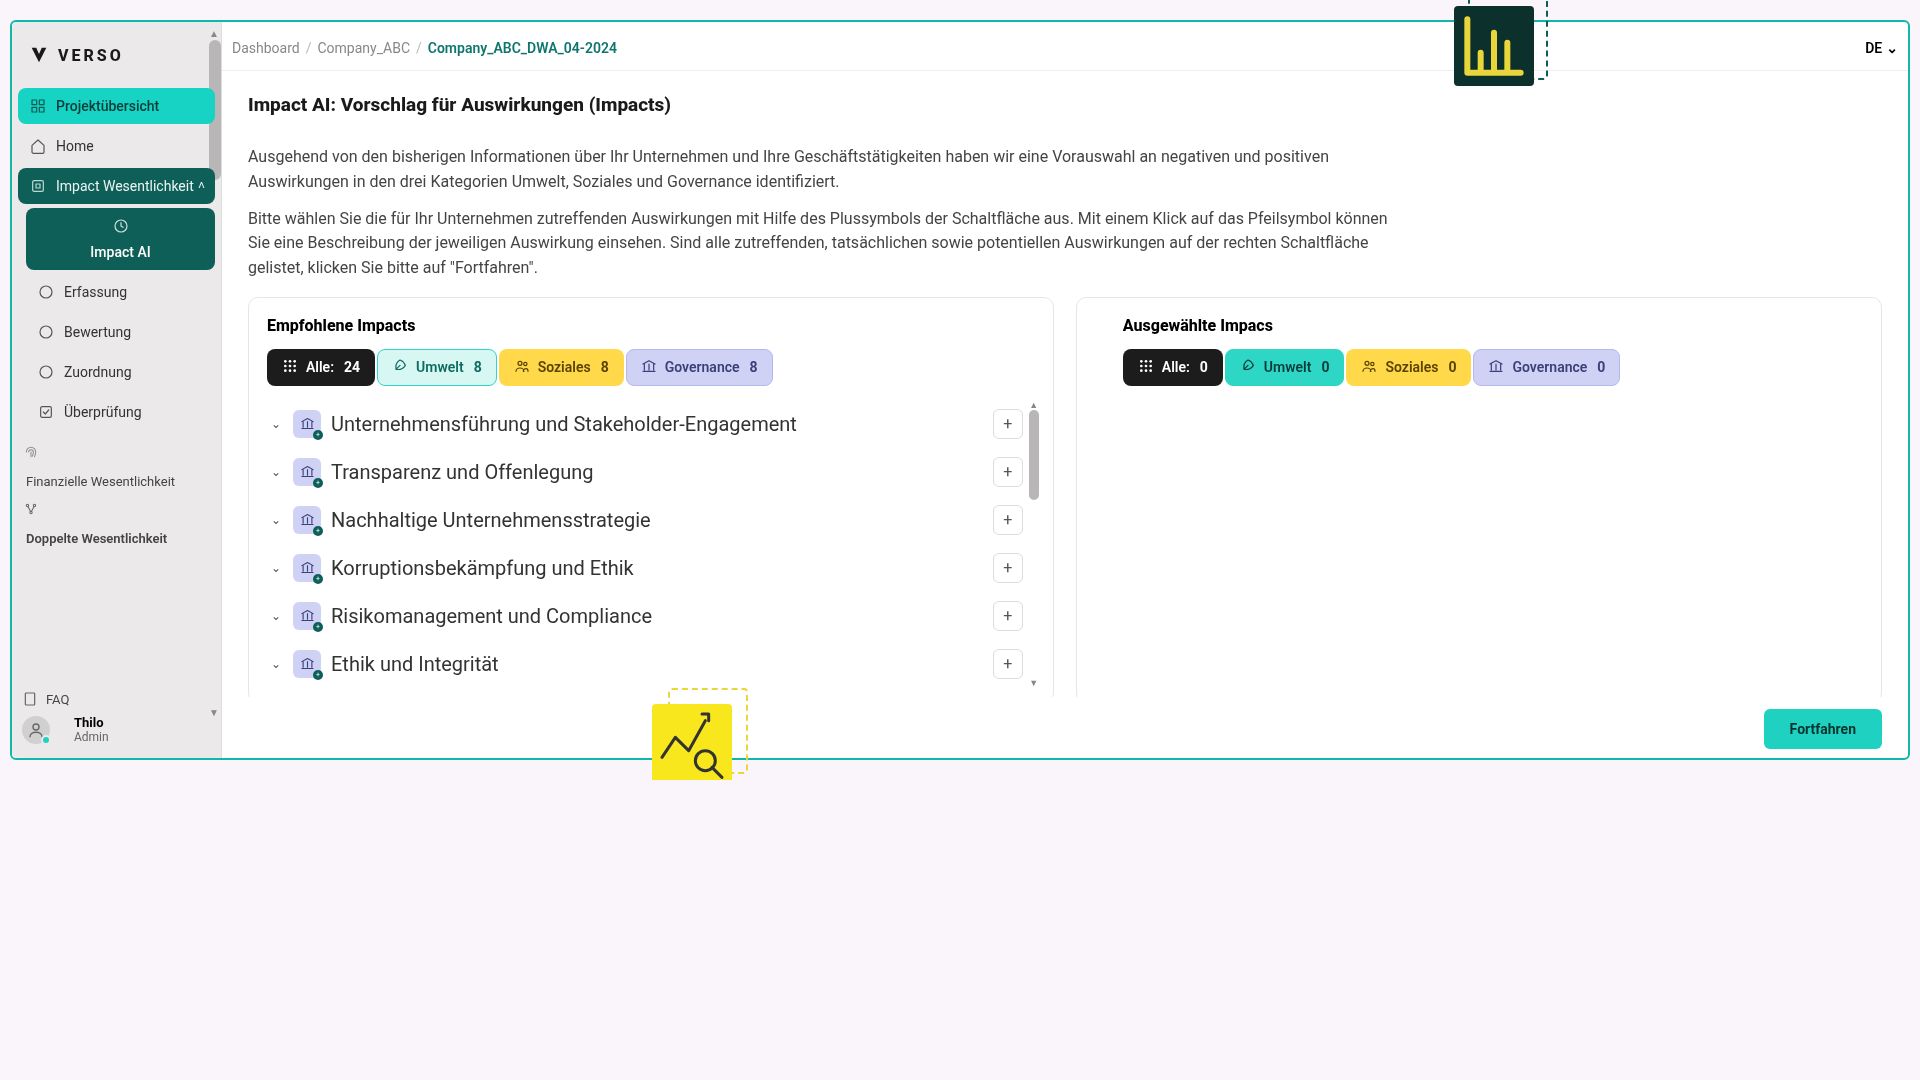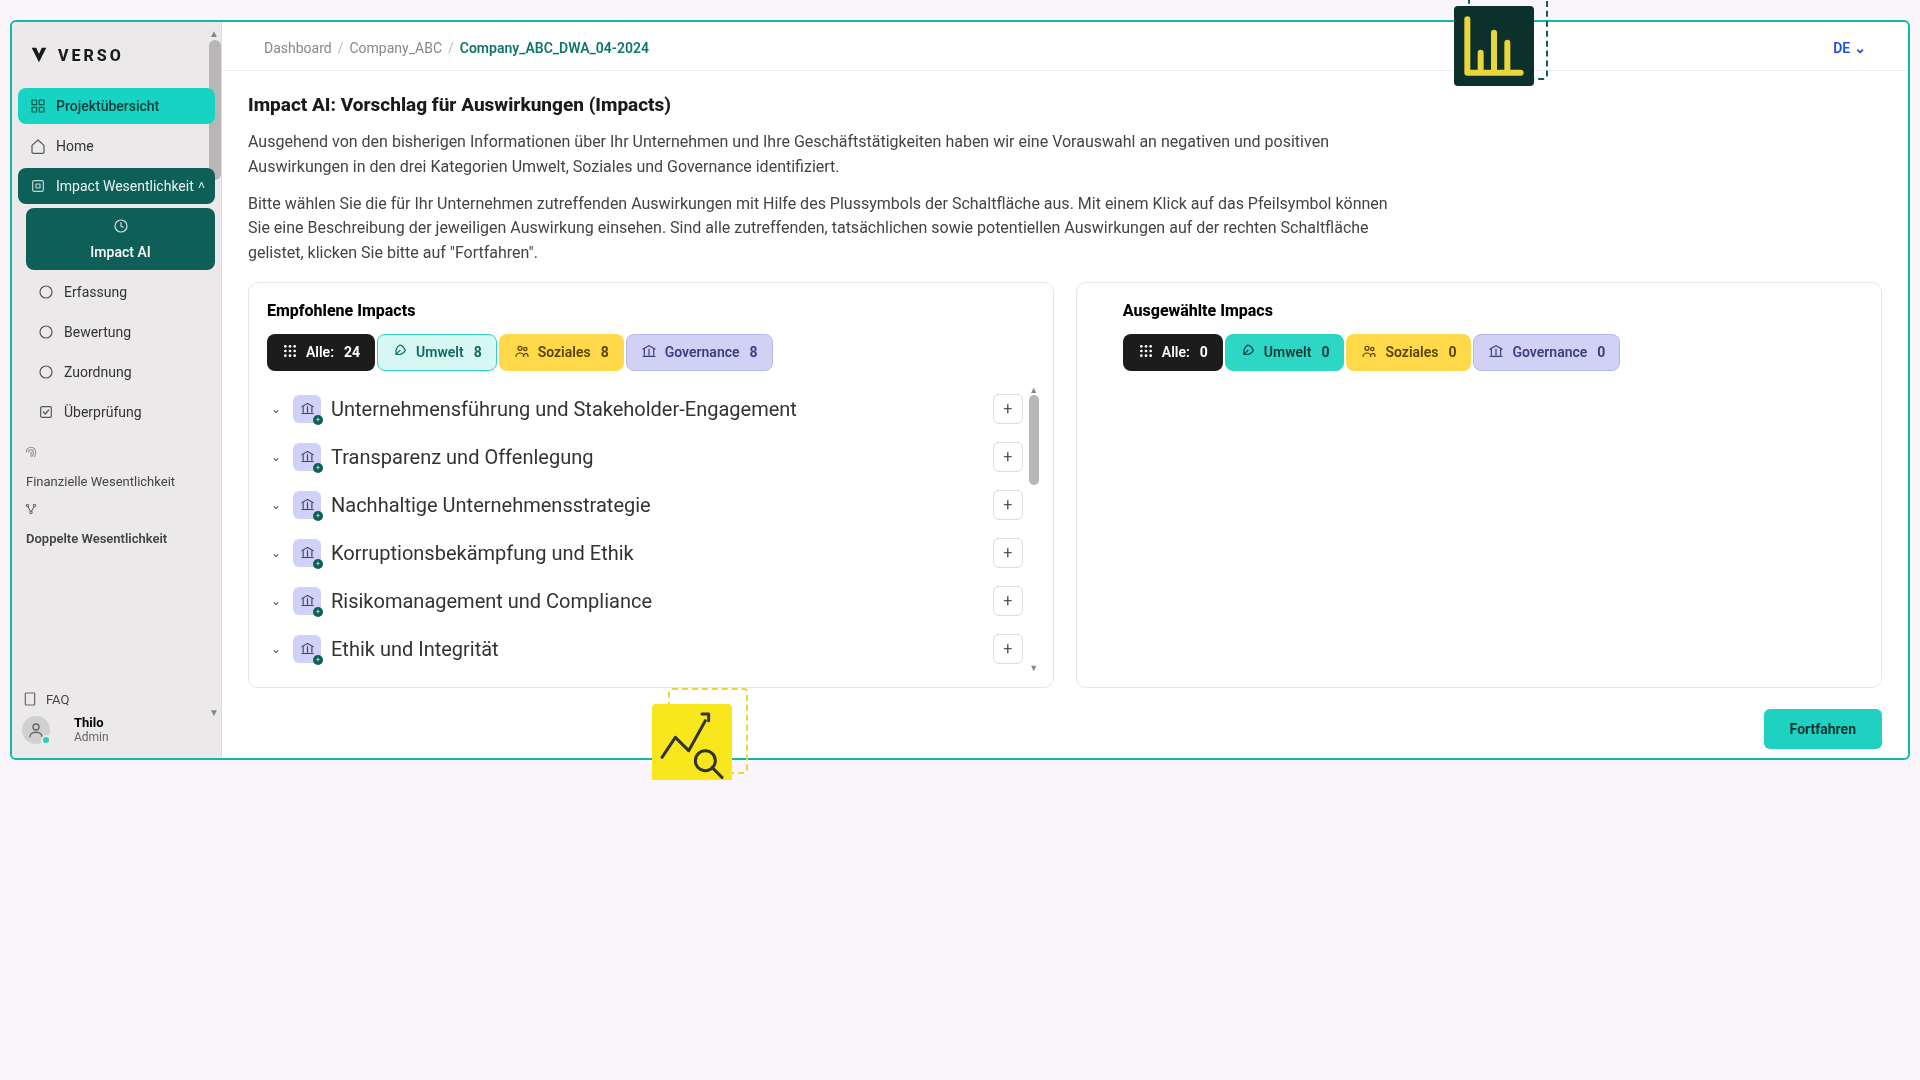--- a/index.html
+++ b/index.html
@@ -50,28 +50,28 @@
 .sidebar-footer { padding:6px 10px 10px; border-top:0; }
 .faq-row { display:flex; align-items:center; gap:8px; font-size:13px; color:#444; padding:4px 0; }
 .user-row { display:flex; align-items:center; gap:24px; padding:4px 0; }
 .avatar { width:28px; height:28px; border-radius:50%; background:#d0d0d0; display:flex; align-items:center; justify-content:center; position:relative; }
 .avatar-dot { position:absolute; bottom:-1px; right:-1px; width:10px; height:10px; background:#1fd1c0; border-radius:50%; border:2px solid #ece9ea; }
 .user-name { font-size:13px; font-weight:700; }
 .user-role { font-size:12px; color:#666; }
 
 
 .main { flex:1; display:flex; flex-direction:column; background:#fff; border-radius: 0 6px 6px 0; }
-.topbar { display:flex; align-items:flex-end; justify-content:space-between; padding:18px 42px 14px; border-bottom:1px solid #eee; }
+.topbar { display:flex; align-items:flex-end; justify-content:space-between; padding:18px 10px 14px; border-bottom:1px solid #eee; }
 .breadcrumb { display:flex; gap:6px; font-size:14px; color:#888; }
 .breadcrumb .crumb.current { color:#0f766e; font-weight:600; }
 .breadcrumb .sep { color:#bbb; }
-.lang { font-size:14px; font-weight:600; color:#1d4ed8; display:flex; align-items:center; gap:4px; }
+.lang { font-size:14px; font-weight:600; color:#000000; display:flex; align-items:center; gap:4px; }
 
 .content { padding:22px 26px 18px; flex:1; overflow:auto; }
-.page-title { font-size:19px; font-weight:800; color:#1a1a1a; margin-bottom:14px; }
+.page-title { font-size:19px; font-weight:800; color:#1a1a1a; margin-bottom:29px; }
 .page-desc { font-size:16px; color:#444; line-height:1.55; margin-bottom:12px; max-width:1150px; }
 
 .panels { display:flex; gap:22px; margin-top:16px; }
 .panel { border:1px solid #e6e6e6; border-radius:10px; padding:18px 18px 14px; background:#fff; }
 .panel.left { flex: 1 1 50%; }
 .panel.right{ flex: 1 1 50%; padding-left: 46px; }
 .panel-title { font-size:16px; font-weight:800; margin-bottom:14px; }
 
 .chips { display:flex; gap:2px; flex-wrap:wrap; margin-bottom:14px;align-items:flex-end; }
 .chip { display:inline-flex; align-items:center; gap:8px; padding:8px 14px; border-radius:8px; font-size:14px; font-weight:600; border:1px solid transparent; }

